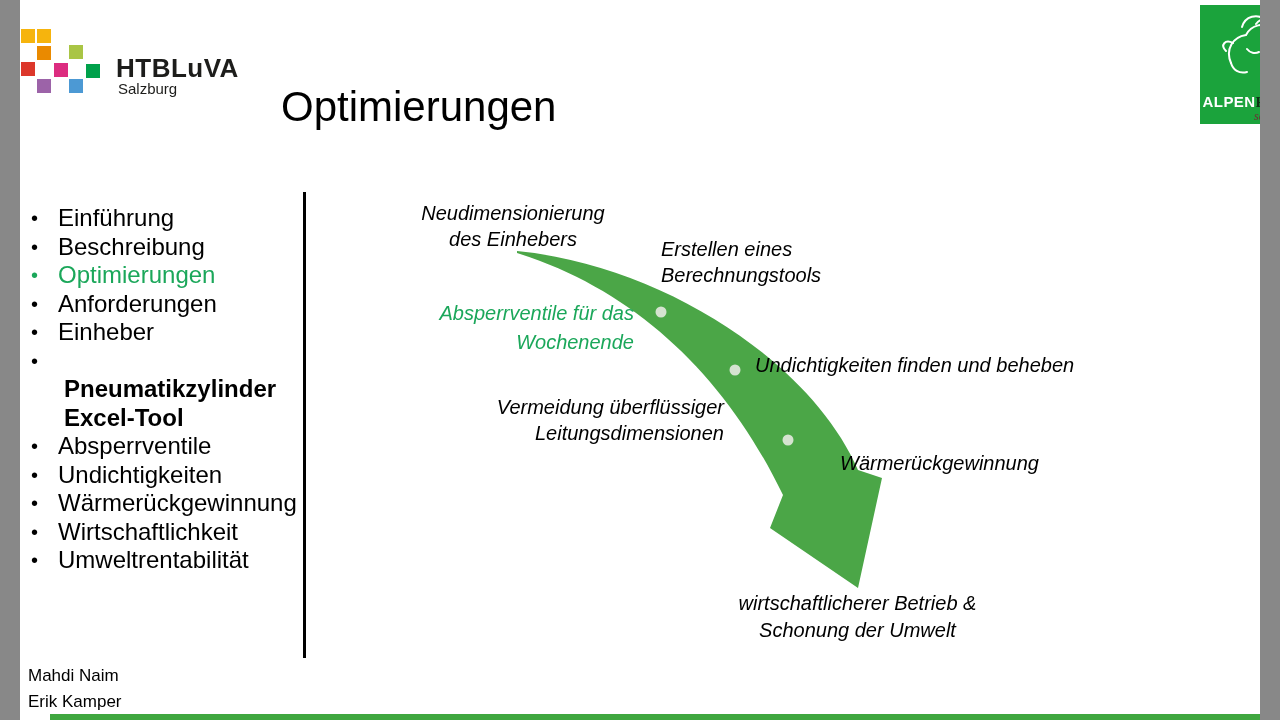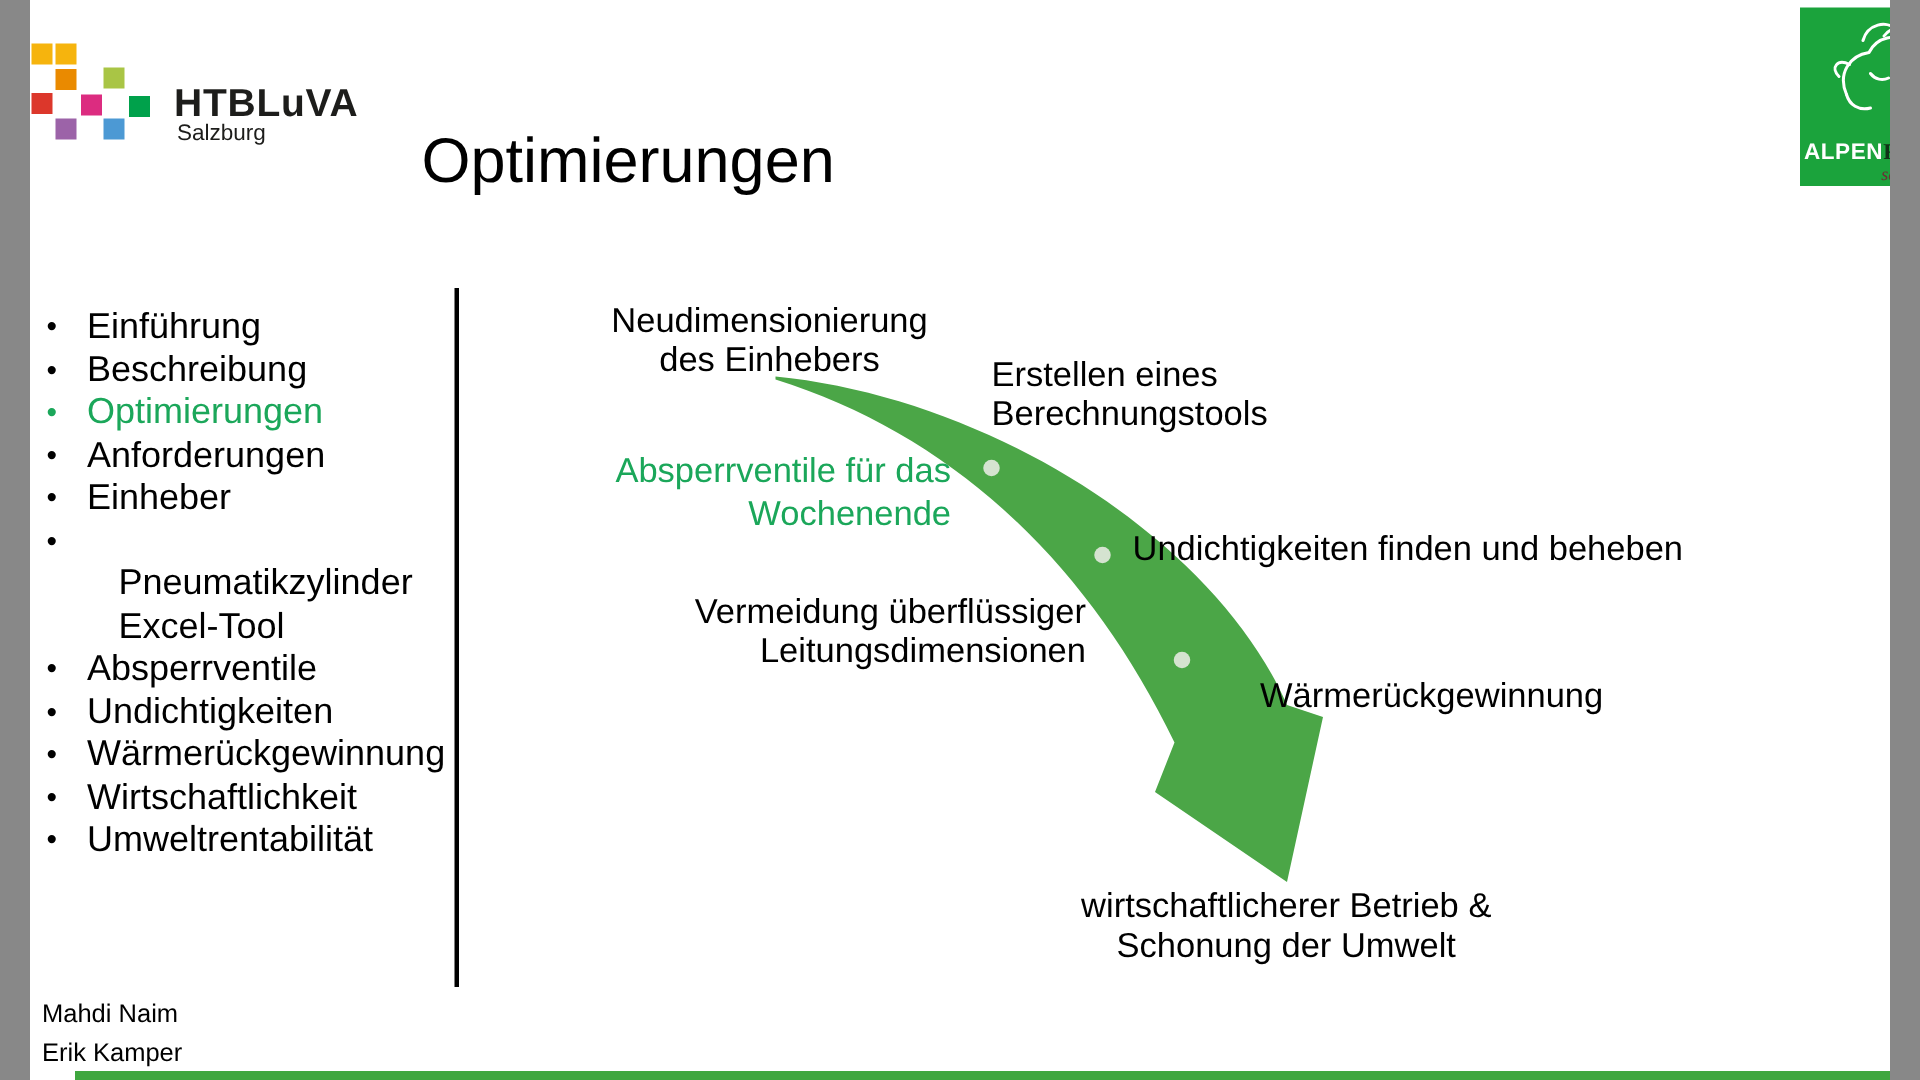--- a/index.html
+++ b/index.html
@@ -22,27 +22,27 @@
   .alpenrind{position:absolute;left:1180px;top:5px;width:100px;height:119px;}
   .alpenrind .cow{position:absolute;left:14px;top:6px;}
   .alpenrind .brand{position:absolute;left:0;right:2px;top:88px;text-align:center;font-size:15px;font-weight:bold;letter-spacing:.4px;white-space:nowrap;}
   .alpenrind .brand .w{color:#ffffff;}
   .alpenrind .brand .d{color:#0f3317;font-family:Liberation Serif, serif;}
   .alpenrind .sub{position:absolute;right:5px;top:104px;font-family:"Liberation Serif",serif;font-style:italic;font-size:12px;color:#6d2e35;}
   
   .sidebar{position:absolute;left:0;top:204px;width:283px;}
   .s-item{position:relative;height:28.5px;line-height:28.5px;font-size:24px;color:#000;padding-left:38px;white-space:nowrap;}
   .s-item .bullet{position:absolute;left:11px;top:0;font-size:20px;}
-  .s-item.indent{padding-left:59px;}
+  .s-item.indent{padding-left:44px;font-weight:bold;}
   .divider{position:absolute;left:283px;top:192px;width:3px;height:466px;background:#000;}
   .authors{position:absolute;left:8px;top:663px;font-size:17px;color:#000;line-height:25.5px;}
   .bottom-bar{position:absolute;left:30px;top:714px;width:1217px;height:6px;}
   
   .arrow-layer{position:absolute;left:0;top:0;width:1280px;height:720px;pointer-events:none;}
-  .step{position:absolute;font-size:23px;line-height:26px;color:#000;white-space:pre-line;}
+  .step{position:absolute;font-size:20px;line-height:26px;color:#000;white-space:pre-line;font-style:italic;}
   .step-neudim{left:368px;top:200px;width:250px;text-align:center;}
   .step-erstellen{left:641px;top:236px;text-align:left;}
   .step-absperr{left:340px;top:299px;width:274px;text-align:right;line-height:28.5px;}
   .step-undicht{left:735px;top:352px;}
   .step-vermeid{left:400px;top:394px;width:304px;text-align:right;}
   .step-waerme{left:820px;top:450px;}
   .step-wirtschaft{left:665px;top:590px;width:345px;text-align:center;line-height:27px;}
 </style>
 </head>
 <body>

